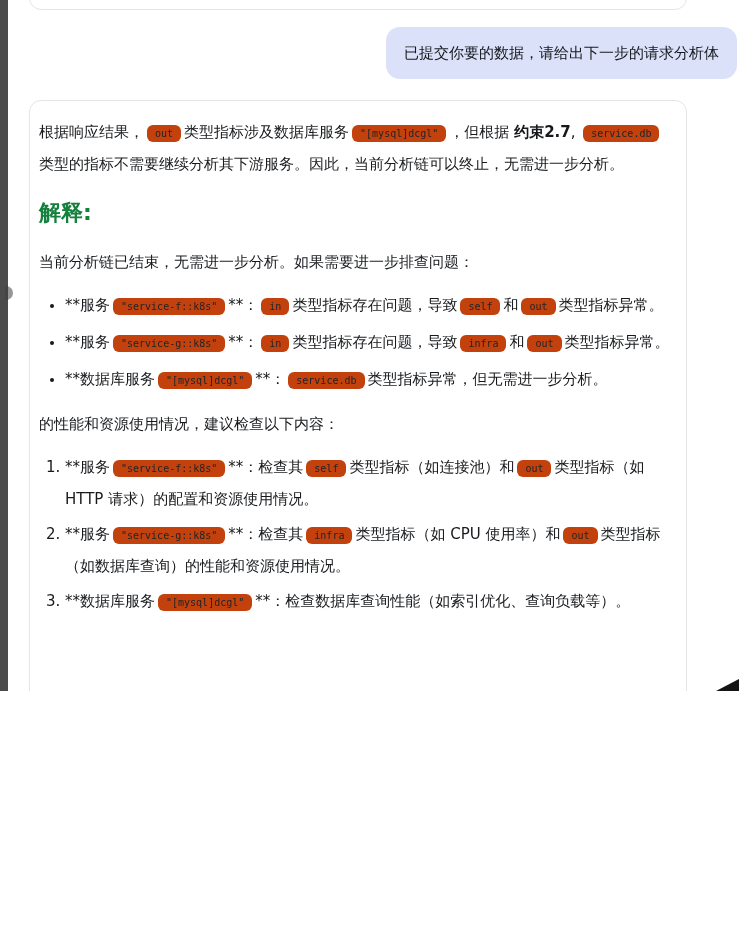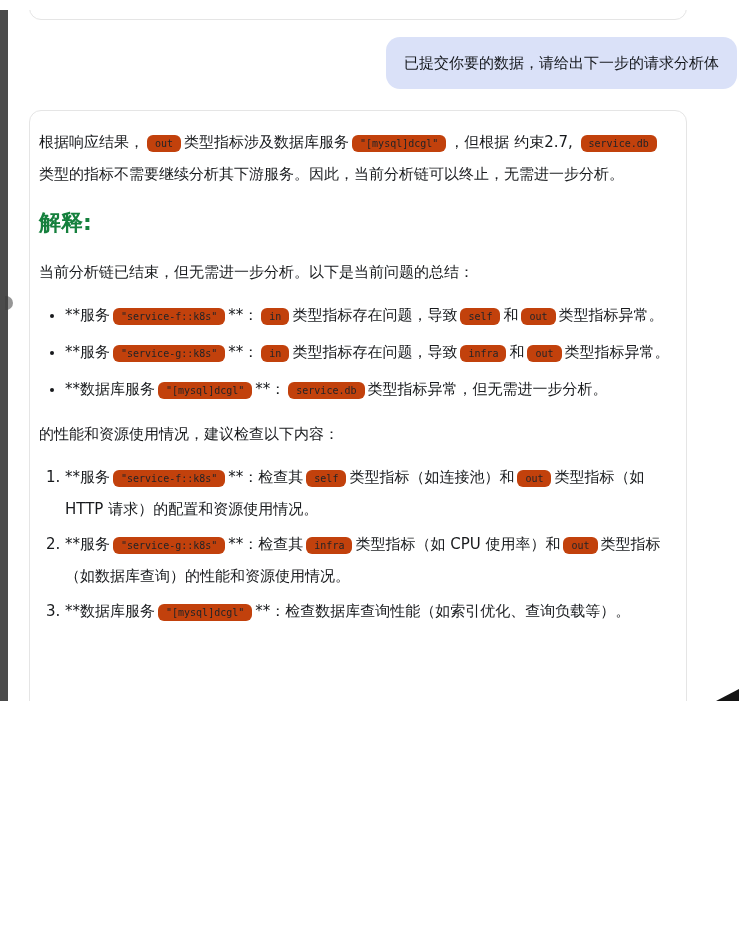--- a/index.html
+++ b/index.html
@@ -3,21 +3,21 @@
 <meta charset="utf-8">
 <style>
   html,body{
     margin:0; padding:0;
     width:739px; height:932px;
     overflow:hidden;
     background:#ffffff;
     font-family:"DejaVu Sans","Liberation Sans",sans-serif;
     color:#17191c;
   }
-  .stage{position:relative; width:739px; height:691px; overflow:hidden;margin-top:10px;}
+  .stage{position:relative; width:739px; height:691px; overflow:hidden;}
 
   
   .side-rail{
     position:absolute; left:0; top:0; bottom:0; width:8px;
     background:#4b4b4b;
   }
   .rail-handle{
     position:absolute; left:5px; top:286px; width:8px; height:14px;
     border-radius:0 7px 7px 0;
     background:#3f3f3f; opacity:.55;
@@ -73,21 +73,21 @@
   .assistant-card code{
     font-family:"DejaVu Sans Mono","Liberation Mono",monospace;
     font-size:10px;
     background:#c2410c;
     color:#1f2328;
     padding:3px 8px;
     margin:0 3px;
     border-radius:6px;
     white-space:nowrap;
   }
-  .assistant-card strong{ font-weight:400; }
+  .assistant-card strong{ font-weight:700; }
 
   
   .corner-pointer{
     position:absolute; right:0; bottom:0;
     width:0; height:0;
     border-bottom:12px solid #141414;
     border-left:23px solid transparent;
   }
 </style>
 </head>
@@ -102,21 +102,21 @@
   <div class="top-card"></div>
 
   <div class="user-bubble">
     <span>已提交你要的数据，请给出下一步的请求分析体</span>
   </div>
 
   <div class="assistant-card">
     <div>
         <p>根据响应结果，<code>out</code>类型指标涉及数据库服务<code>"[mysql]dcgl"</code>，但根据 <strong>约束2.7</strong>, <code>service.db</code>类型的指标不需要继续分析其下游服务。因此，当前分析链可以终止，无需进一步分析。</p>
         <h2>解释:</h2>
-        <p>当前分析链已结束，但无需进一步分析。以下是当前问题的总结：</p>
+        <p>当前分析链已结束，无需进一步分析。如果需要进一步排查问题：</p>
         <ul>
           <li>**服务<code>"service-f::k8s"</code>**：<code>in</code>类型指标存在问题，导致<code>self</code>和<code>out</code>类型指标异常。</li>
           <li>**服务<code>"service-g::k8s"</code>**：<code>in</code>类型指标存在问题，导致<code>infra</code>和<code>out</code>类型指标异常。</li>
           <li>**数据库服务<code>"[mysql]dcgl"</code>**：<code>service.db</code>类型指标异常，但无需进一步分析。</li>
         </ul>
         <p>的性能和资源使用情况，建议检查以下内容：</p>
         <ol>
           <li>**服务<code>"service-f::k8s"</code>**：检查其<code>self</code>类型指标（如连接池）和<code>out</code>类型指标（如 HTTP 请求）的配置和资源使用情况。</li>
           <li>**服务<code>"service-g::k8s"</code>**：检查其<code>infra</code>类型指标（如 CPU 使用率）和<code>out</code>类型指标（如数据库查询）的性能和资源使用情况。</li>
           <li>**数据库服务<code>"[mysql]dcgl"</code>**：检查数据库查询性能（如索引优化、查询负载等）。</li>

